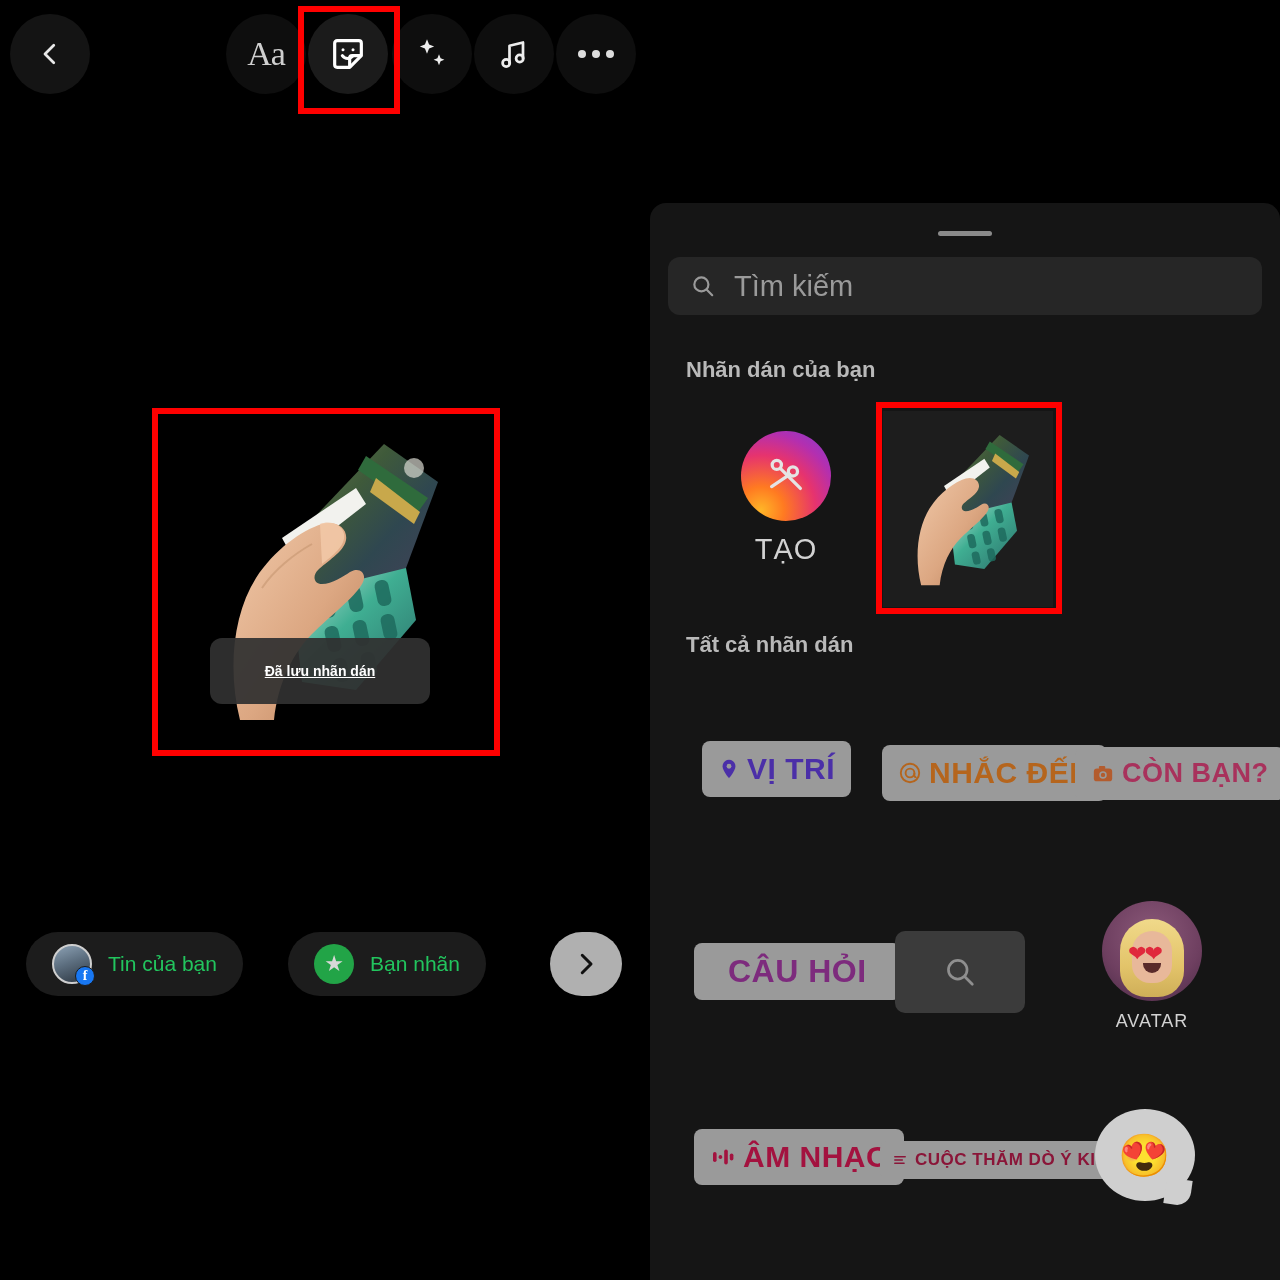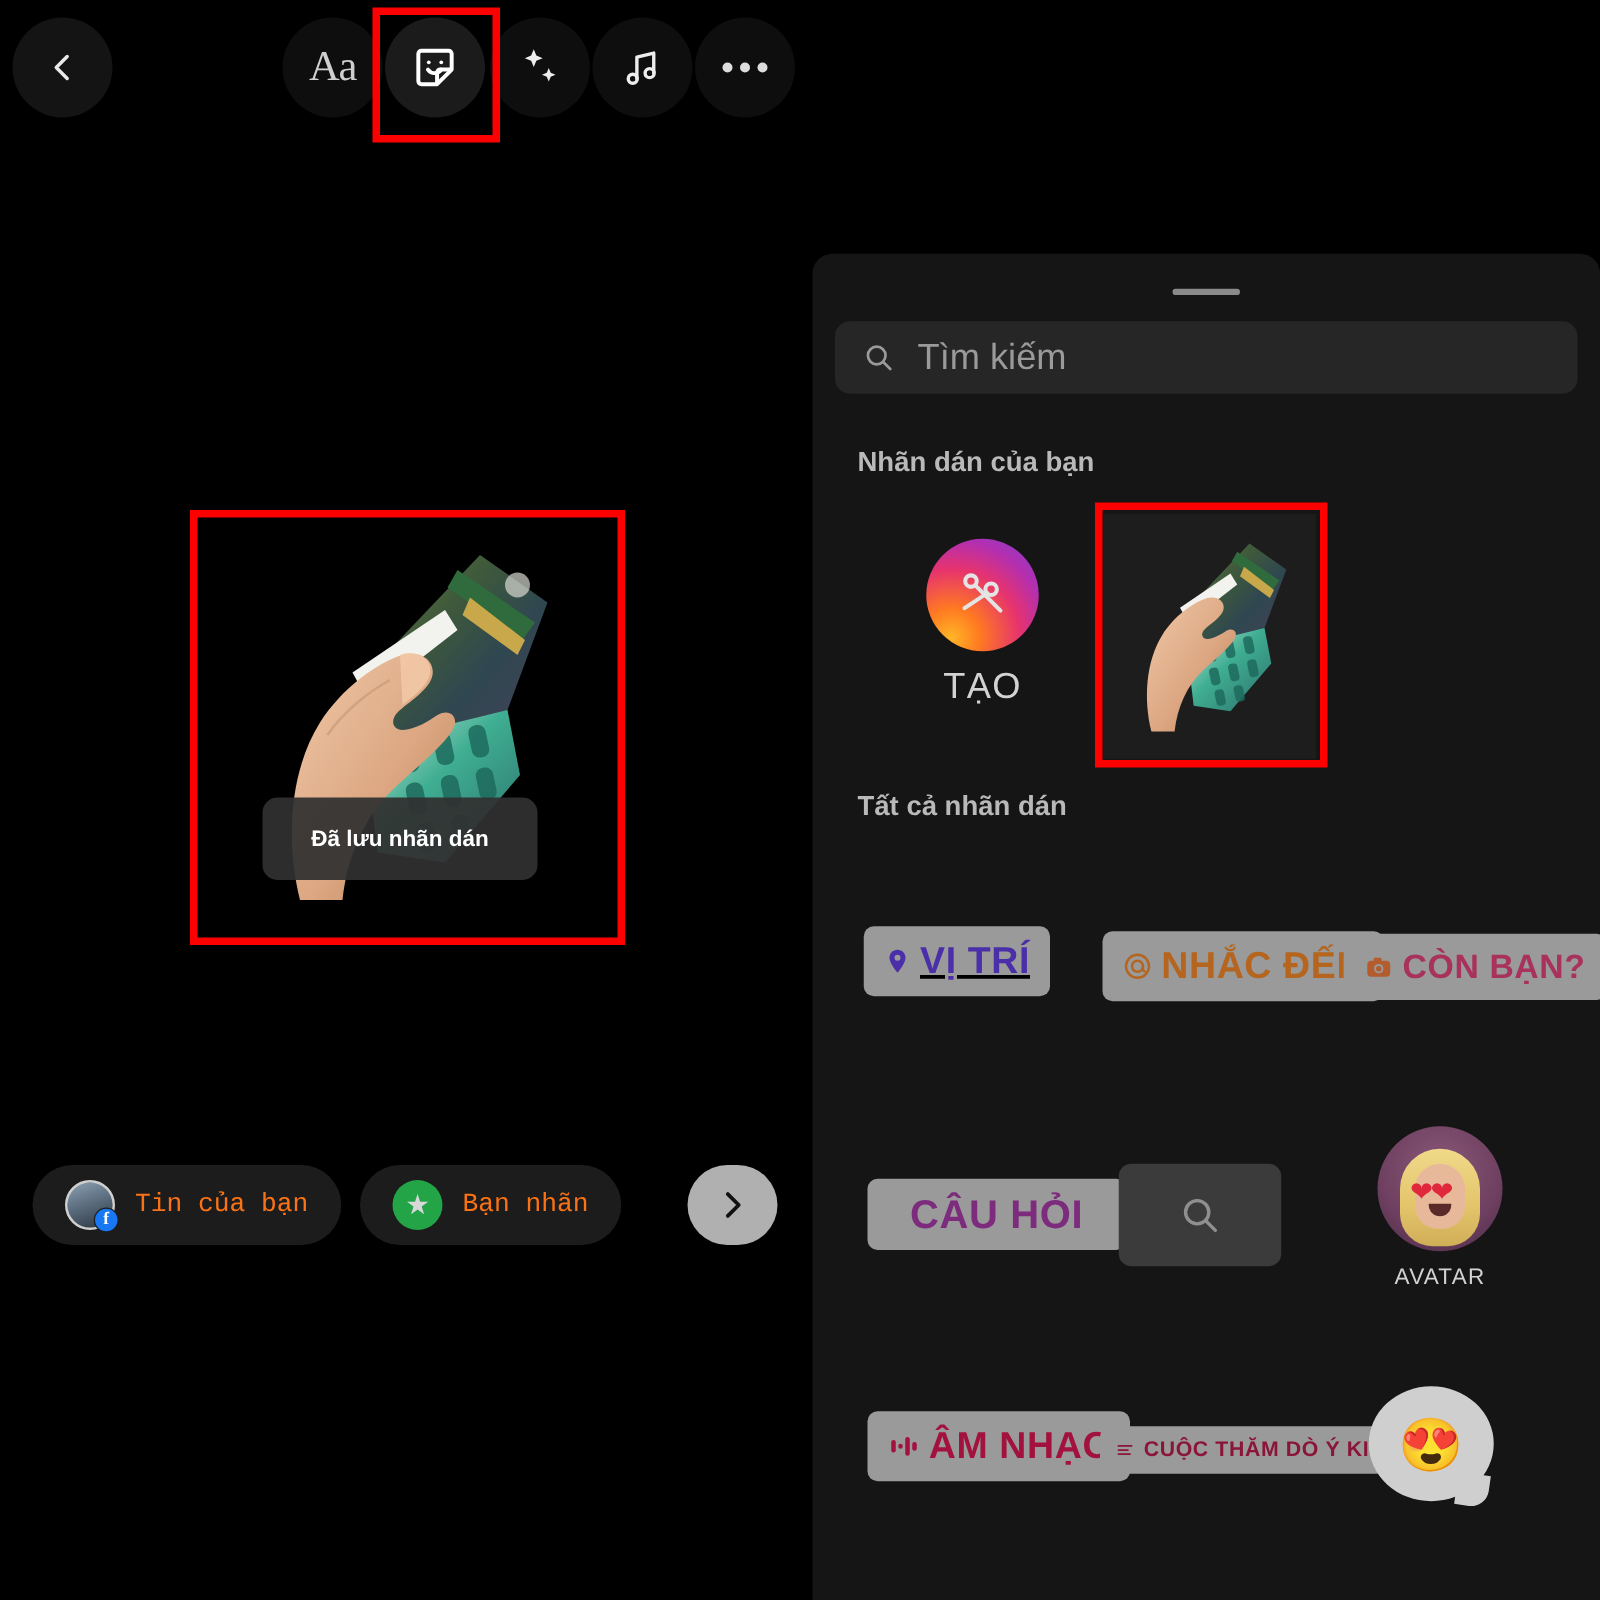--- a/index.html
+++ b/index.html
@@ -39,21 +39,21 @@
   
   .canvas-sticker {
     position: absolute; left: 170px; top: 420px; width: 312px; height: 320px;
   }
   .toast {
     position: absolute; left: 210px; top: 638px;
     width: 220px; height: 66px; border-radius: 12px;
     background: rgba(48,48,48,0.93);
     display: flex; align-items: center; justify-content: center;
   }
-  .toast span { color: #fff; font-size: 18px; font-weight: bold; }
+  .toast span { color: #fff; font-size: 14px; font-weight: bold; text-decoration: underline; }
 
   
   .tray {
     position: absolute; right: 0; top: 203px; width: 630px; height: 1077px;
     background: #151515; border-top-left-radius: 16px; border-top-right-radius: 16px;
     overflow: hidden;
   }
   .grabber {
     position: absolute; left: 50%; transform: translateX(-50%); top: 28px;
     width: 54px; height: 5px; border-radius: 3px; background: #8a8a8a;
@@ -140,21 +140,21 @@
     border-radius: 0 0 14px 0; transform: rotate(8deg);
   }
   .bubble-emoji { font-size: 42px; position: relative; z-index: 2; }
 
   
   .bottom { position: absolute; left: 0; bottom: 46px; width: 650px; height: 64px; }
   .chip {
     position: absolute; height: 64px; border-radius: 32px; background: #1c1c1c;
     display: flex; align-items: center; gap: 16px; padding: 0 26px;
   }
-  .chip span { color: #f97316; font-size: 21px; font-family: Liberation Mono, monospace; }
+  .chip span { color: #22c55e; font-size: 21px; }
   .chip-story { left: 26px; }
   .chip-close { left: 288px; }
   .story-av {
     width: 40px; height: 40px; border-radius: 50%;
     background: linear-gradient(160deg, #8da2b5 0%, #5d6f80 45%, #2b3540 100%);
     border: 2px solid #cfcfcf; position: relative;
   }
   .fb-badge {
     position: absolute; right: -5px; bottom: -4px; width: 20px; height: 20px;
     border-radius: 50%; background: #1877f2; color: #fff; font-size: 14px;
@@ -311,21 +311,21 @@
         <polygon points="112,118 186,68 196,84 124,140" fill="#f2f2ee"></polygon>
         <path d="M70 300 C58 252 62 196 86 158 C104 130 132 110 152 104 C166 100 178 108 176 120 C174 132 156 142 148 150 C142 156 144 164 152 164 C162 164 174 156 180 152 C190 146 198 154 192 164 C184 178 160 196 142 214 C124 232 108 262 104 300 Z" fill="url(#skin)"></path>
       </svg>
     </div>
 
     <div class="section-title sec-all">Tất cả nhãn dán</div>
 
     <div class="grid">
 
       <div class="grid-row">
-        <div class="cell" style="left:41px;top:38px;text-decoration:underline;">
+        <div class="cell" style="left:52px;top:38px;">
           <div class="pill loc">
             <svg width="22" height="28" viewBox="0 0 24 24" fill="#4b2fa8">
                 <path d="M12 2C8.1 2 5 5.1 5 9c0 5.2 7 13 7 13s7-7.8 7-13c0-3.9-3.1-7-7-7z"></path>
                 <circle cx="12" cy="9" r="2.6" fill="#9a9a9a"></circle>
               </svg>
             <span>VỊ TRÍ</span>
           </div>
         </div>
         <div class="cell" style="left:232px;top:42px;">
           <div class="pill mention">

